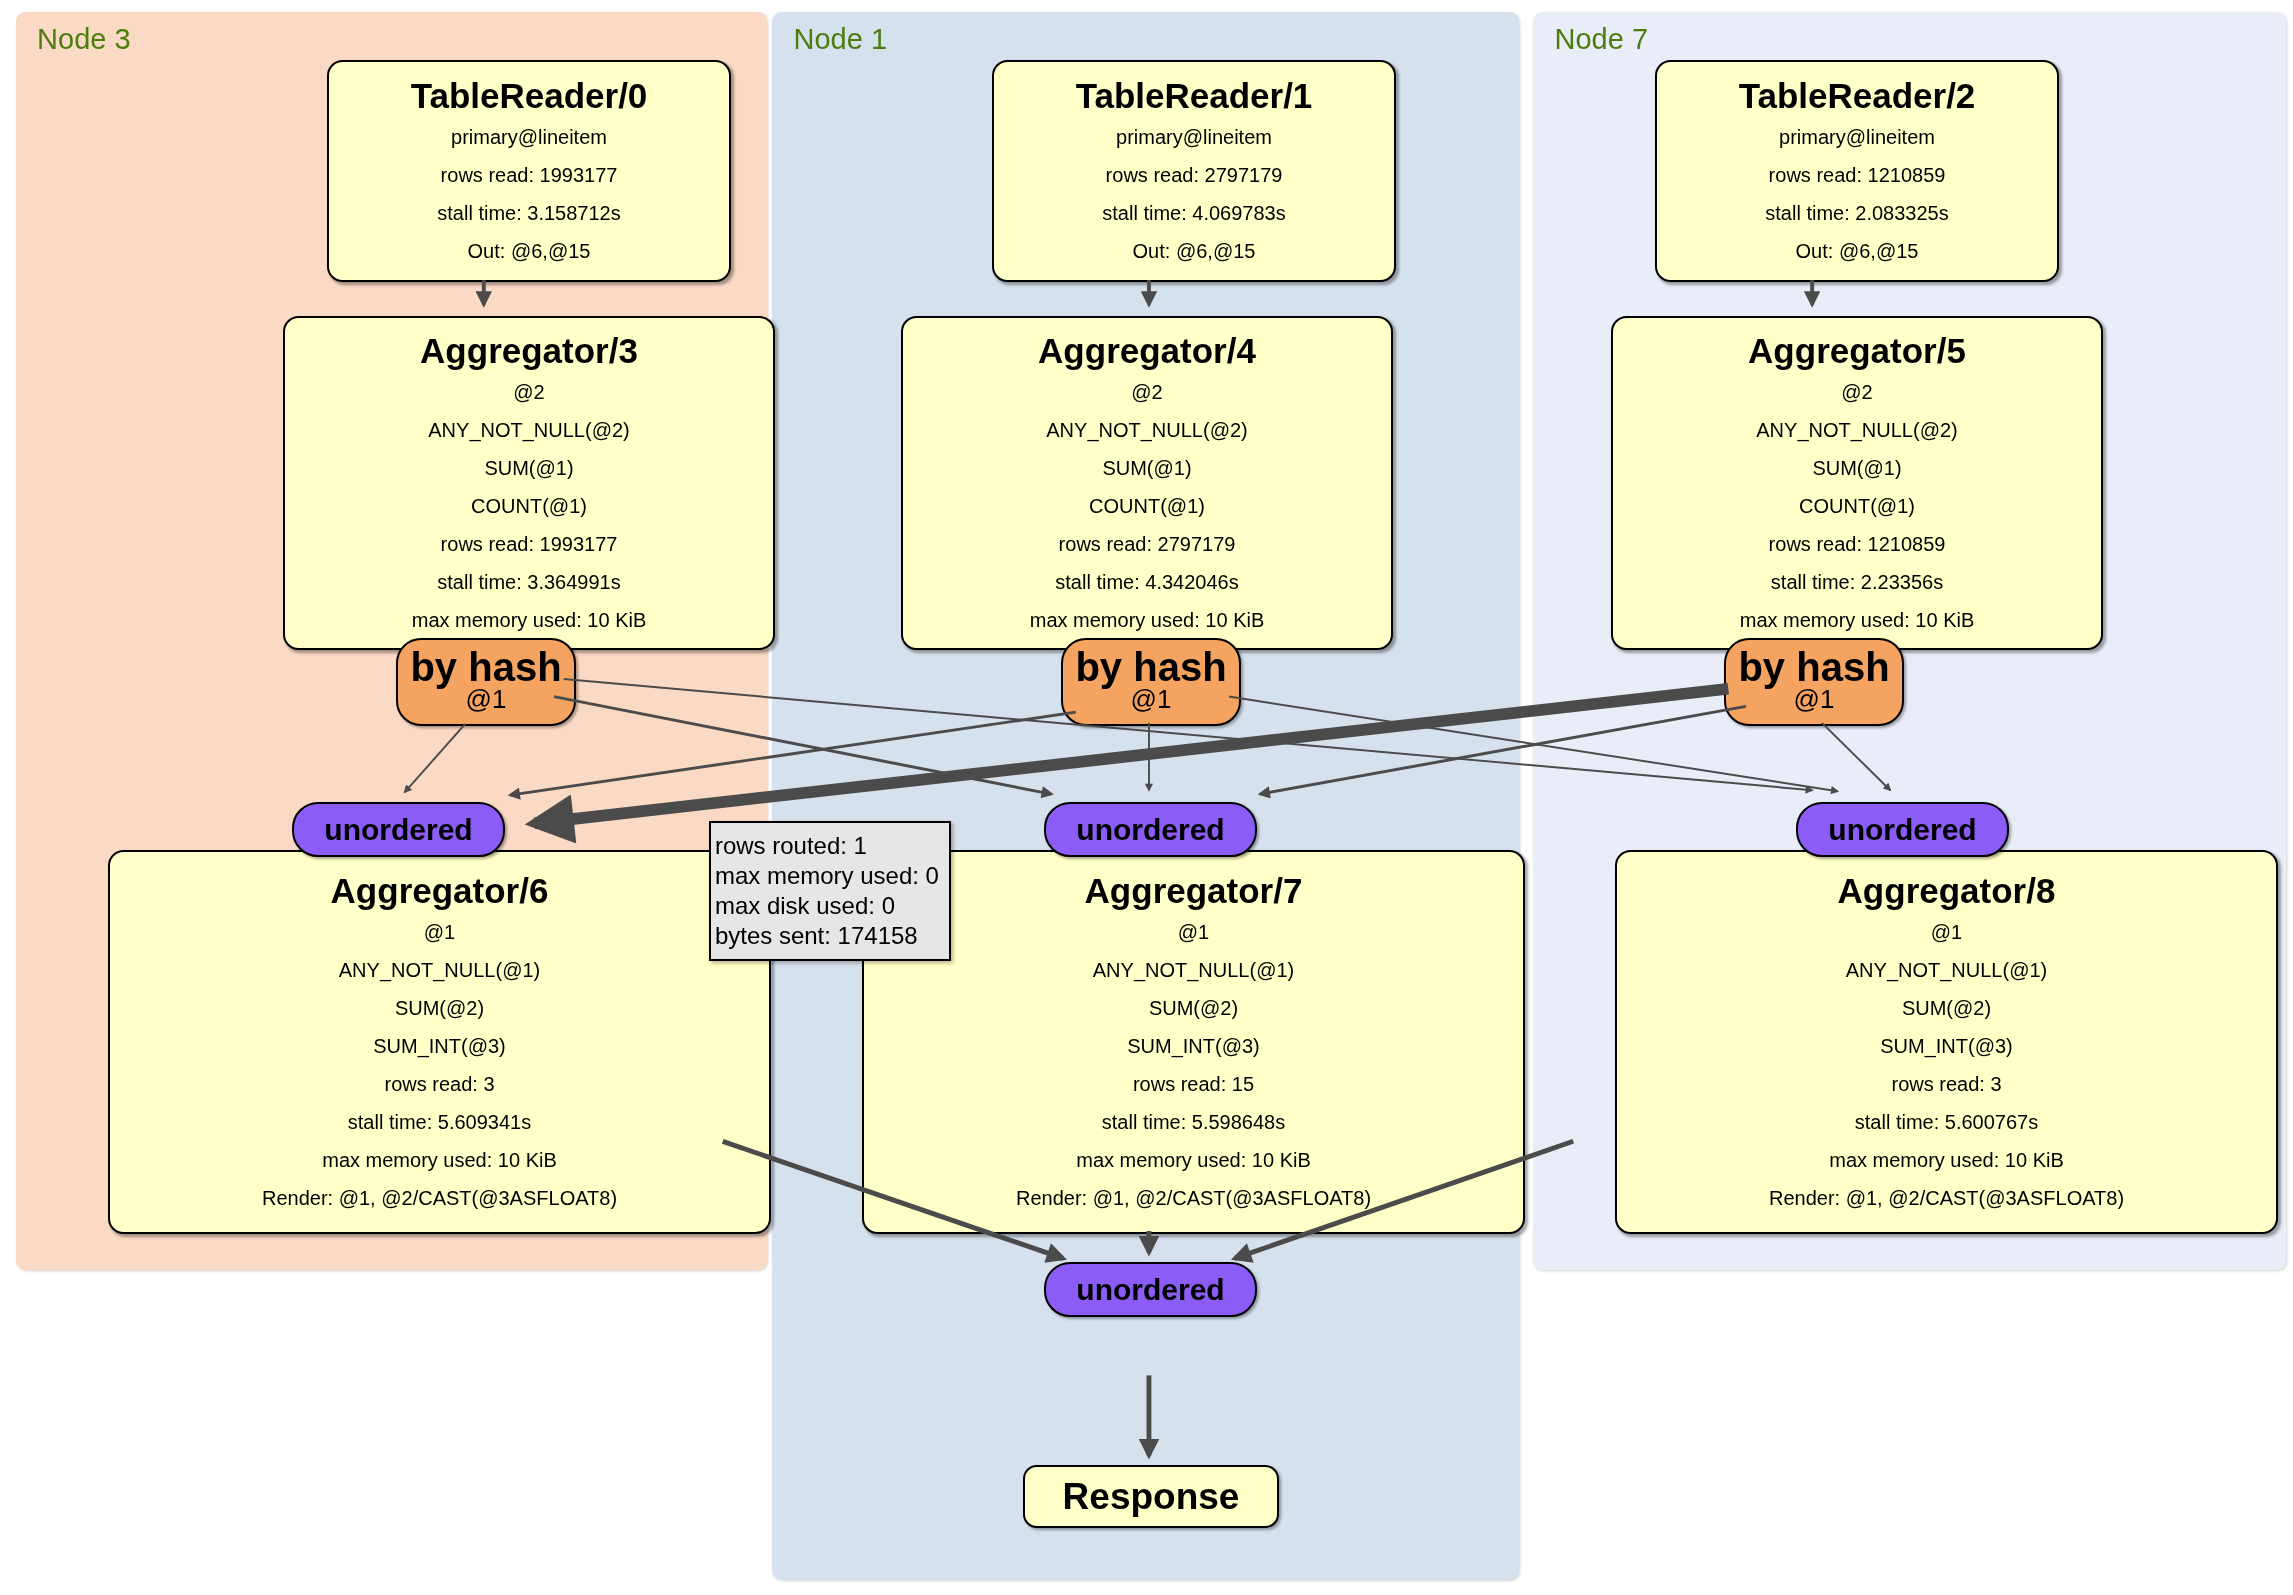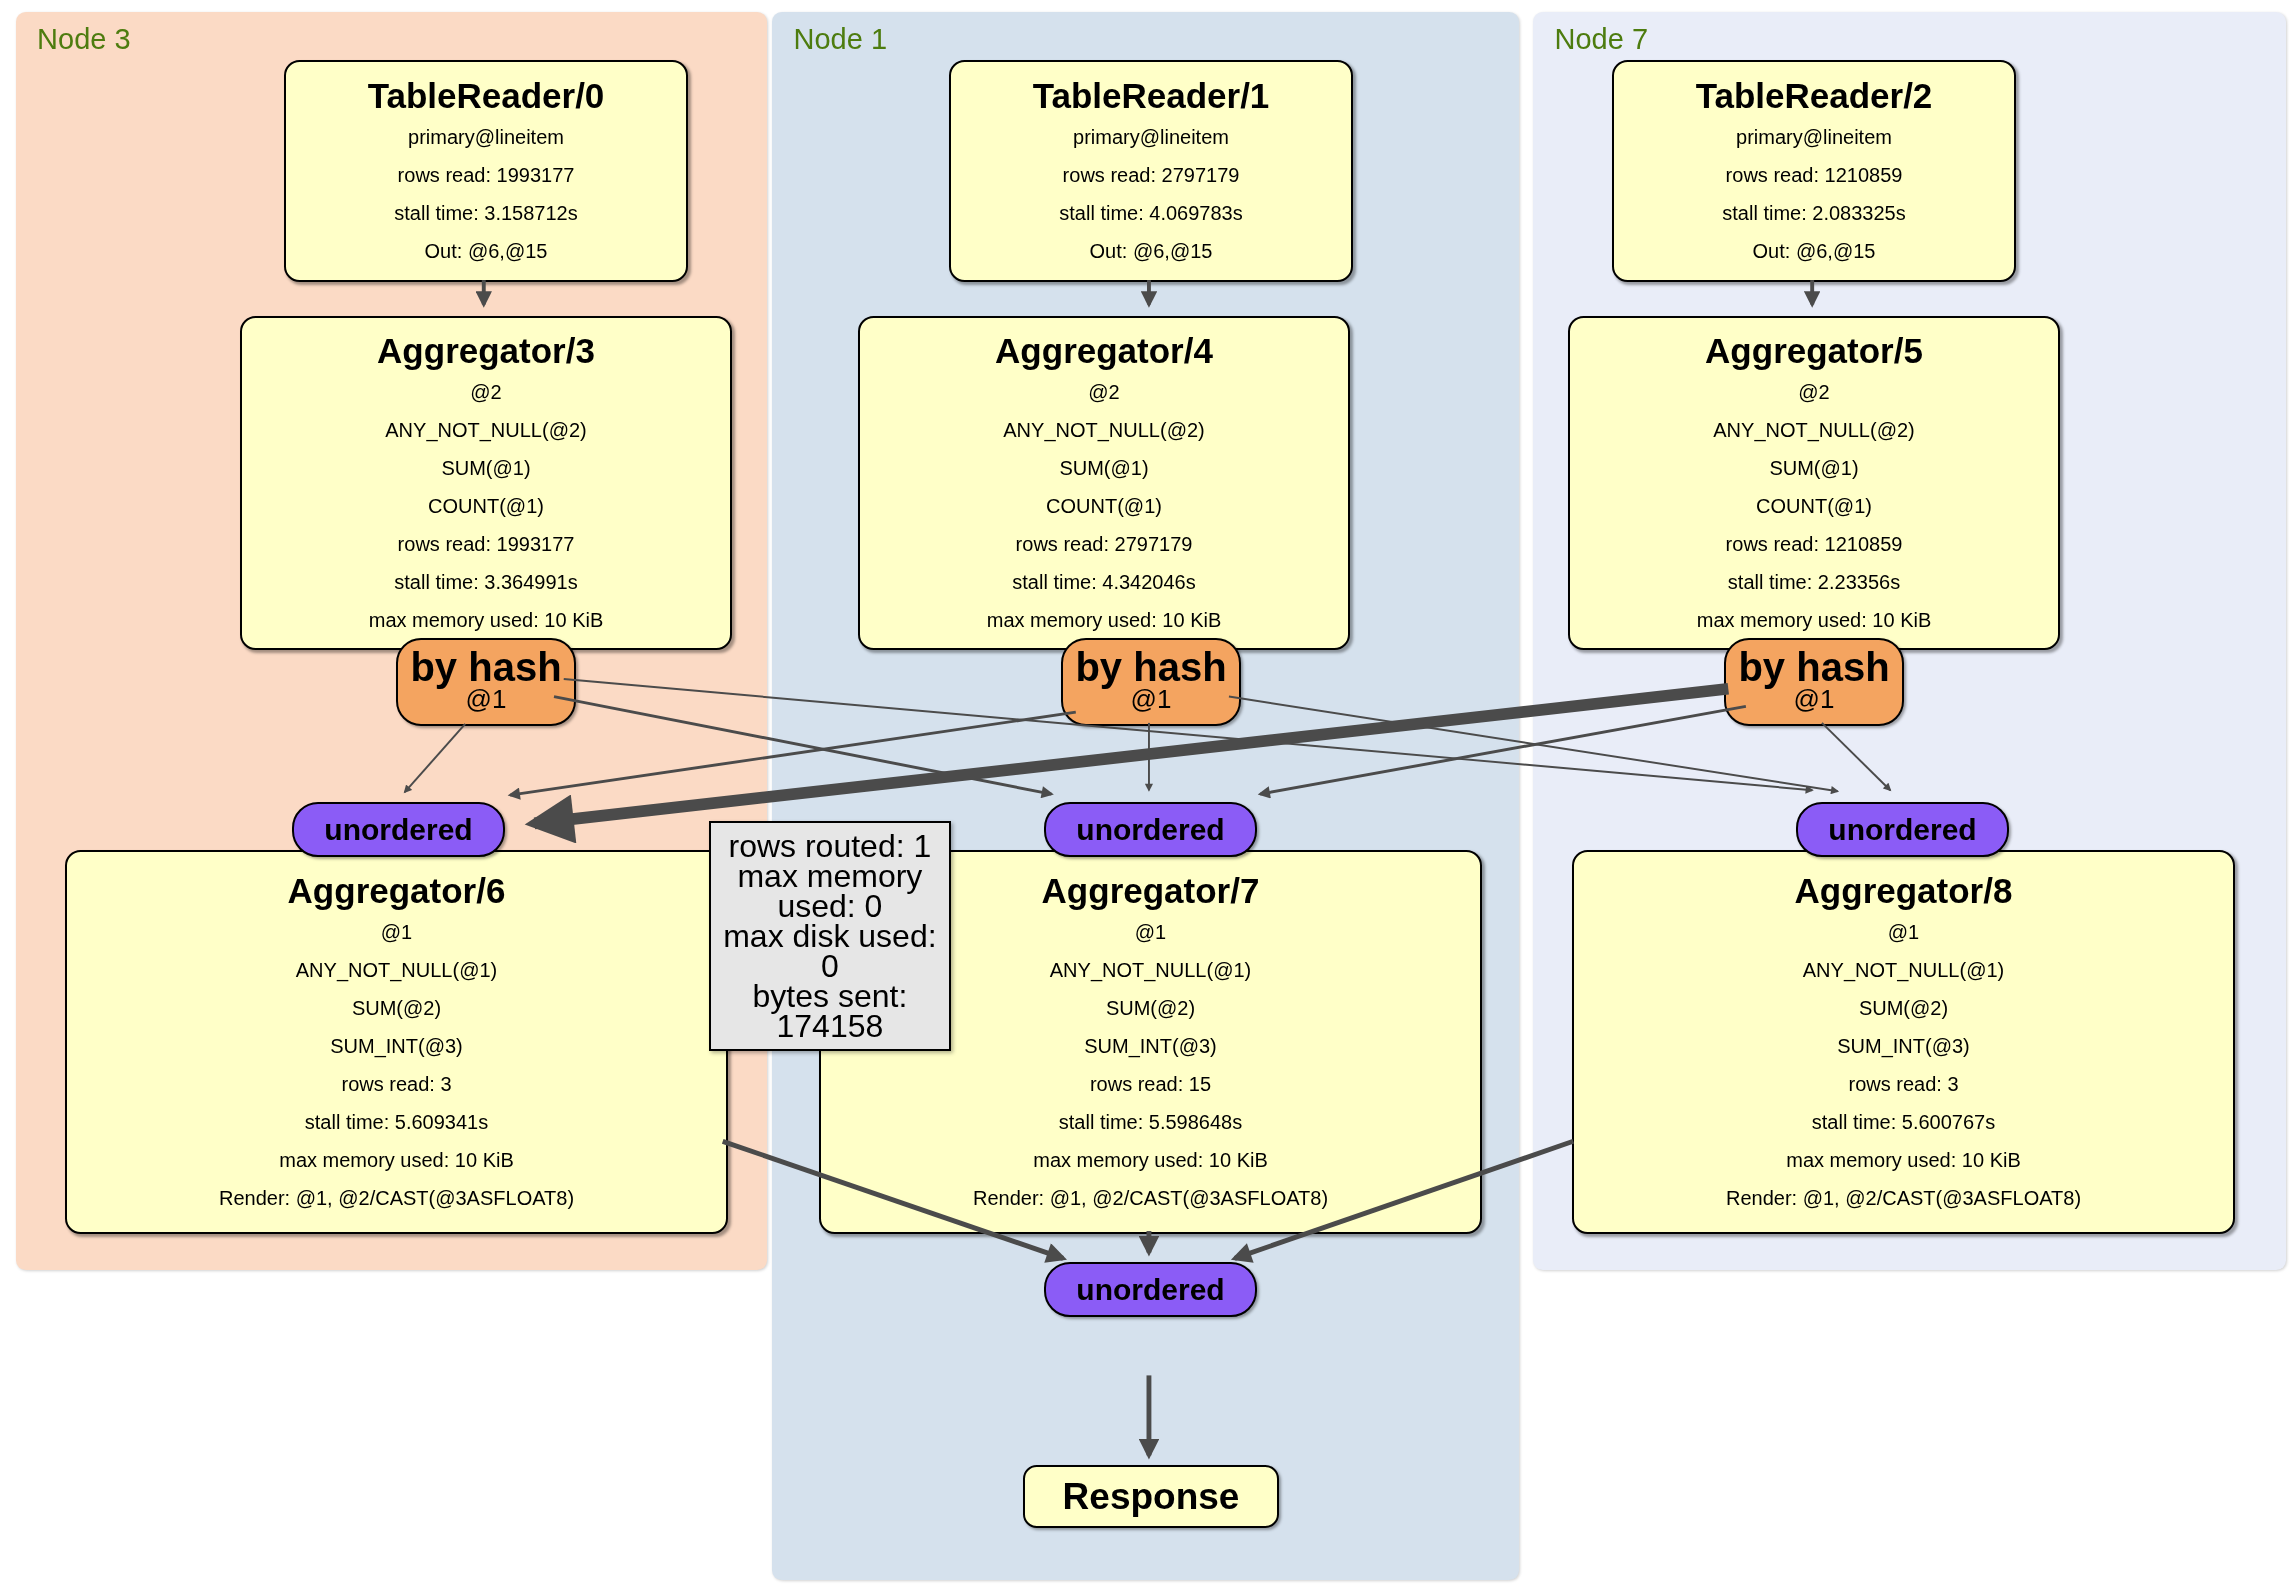--- a/index.html
+++ b/index.html
@@ -2,38 +2,38 @@
 <html><head>
 <meta charset="utf-8">
 <style>
   html,body{margin:0;padding:0;background:#ffffff;}
   #canvas{position:relative;width:2294px;height:1596px;background:#ffffff;overflow:hidden;
           font-family:"Liberation Sans", sans-serif;color:#000;}
   .region{position:absolute;border-radius:9.8px;box-shadow:1px 1px 2.9px rgba(0,0,0,0.18);z-index:1;}
   .region-label{position:absolute;left:21.5px;top:11.7px;font-size:29px;color:#4d7c0f;}
   .proc{position:absolute;background:#ffffc8;border:2.4px solid #000;border-radius:15.6px;
         display:flex;flex-direction:column;justify-content:center;align-items:center;
-        text-align:center;z-index:3;box-shadow:2.4px 2.4px 2.9px rgba(0,0,0,0.35);}
+        text-align:center;z-index:3;box-shadow:2.4px 2.4px 2.9px rgba(0,0,0,0.35);margin-left:43px;}
   .proc .title{font-size:35px;font-weight:bold;line-height:45px;}
   .proc .line{font-size:20px;line-height:38px;}
   .router{position:absolute;width:176px;height:84px;background:#f4a460;border:2.4px solid #000;
           border-radius:25px;display:flex;flex-direction:column;justify-content:center;align-items:center;
           z-index:4;box-shadow:2px 2px 2.9px rgba(0,0,0,0.35);}
   .router .rtitle{font-size:40px;font-weight:bold;line-height:35px;}
   .router .rsub{font-size:26px;line-height:29px;}
   .stream{position:absolute;width:209px;height:51px;background:#8b5cf6;border:2.4px solid #000;
           border-radius:26px;display:flex;justify-content:center;align-items:center;
           font-size:30px;font-weight:bold;z-index:4;box-shadow:2px 2px 2.9px rgba(0,0,0,0.35);}
   .small-proc{position:absolute;background:#ffffc8;border:2.4px solid #000;border-radius:13.7px;
           display:flex;justify-content:center;align-items:center;font-size:37px;font-weight:bold;
           z-index:4;box-shadow:2px 2px 2.9px rgba(0,0,0,0.35);}
   #edges{position:absolute;left:0;top:0;z-index:5;pointer-events:none;}
   .tooltip{position:absolute;left:709px;top:821px;width:230px;background:#e6e6e6;
-           border:2.4px solid #000;padding:7.8px 3.9px;text-align:center;z-index:10;
-           font-size:32px;line-height:30px;box-shadow:2px 2px 3.9px rgba(0,0,0,0.3);}
+           border:2.4px solid #000;padding:7.8px 3.9px;z-index:10;
+           font-size:24px;line-height:30px;box-shadow:2px 2px 3.9px rgba(0,0,0,0.3);}
 </style>
 </head>
 <body>
 
 <div id="canvas">
 
   <div class="region" style="left:15.6px;top:11.7px;width:751px;height:1258px;background:#fbdac5;">
     <div class="region-label">Node 3</div>
   </div>
   <div class="region" style="left:772px;top:11.7px;width:747px;height:1568px;background:#d5e1ed;">

